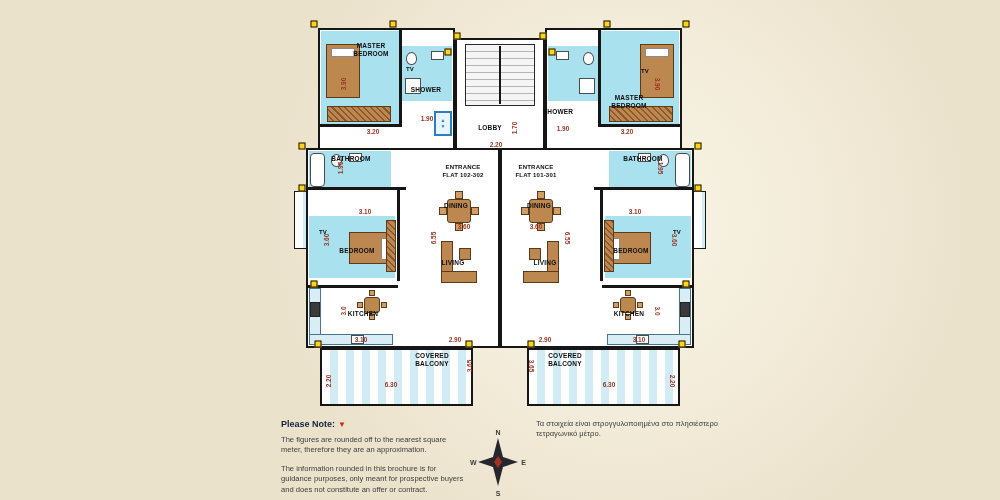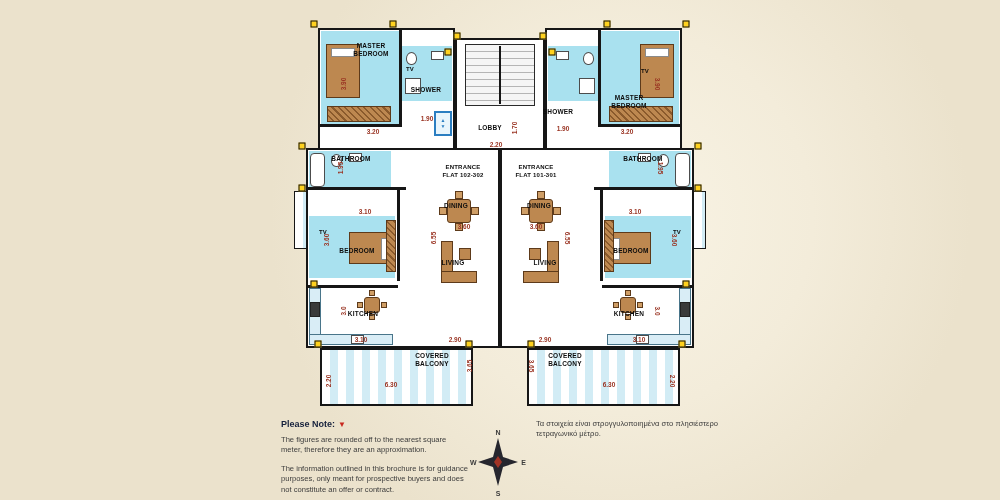--- a/index.html
+++ b/index.html
@@ -235,21 +235,21 @@
       <div class="marker" style="left: 389px; top: 336px;"></div>
       <div class="marker" style="left: 238px; top: 336px;"></div>
       <div class="marker" style="left: 250px; top: 28px;"></div>
     </div>
 
   <div class="notes" style="left:281px;top:419px;width:187px">
     <div class="ttl">
       <span>Please Note:</span><span class="arrow">▼</span>
     </div>
     <p>The figures are rounded off to the nearest square meter, therefore they are an approximation.</p>
-    <p>The information outlined in this brochure is for guidance purposes, only meant for prospective buyers and does not constitute an offer or contract.</p>
+    <p>The information rounded in this brochure is for guidance purposes, only meant for prospective buyers and does not constitute an offer or contract.</p>
   </div>
 
   <div class="compass">
     <span class="cn">N</span>
     <span class="ce">E</span>
     <span class="cs">S</span>
     <span class="cw">W</span>
     <svg width="40" height="48" viewBox="0 0 40 48">
       <path d="M20 0 L25 19 L40 24 L25 29 L20 48 L15 29 L0 24 L15 19 Z" fill="#26262e"></path>
       <path d="M20 18 L24 24 L20 30 L16 24 Z" fill="#a03326"></path>

